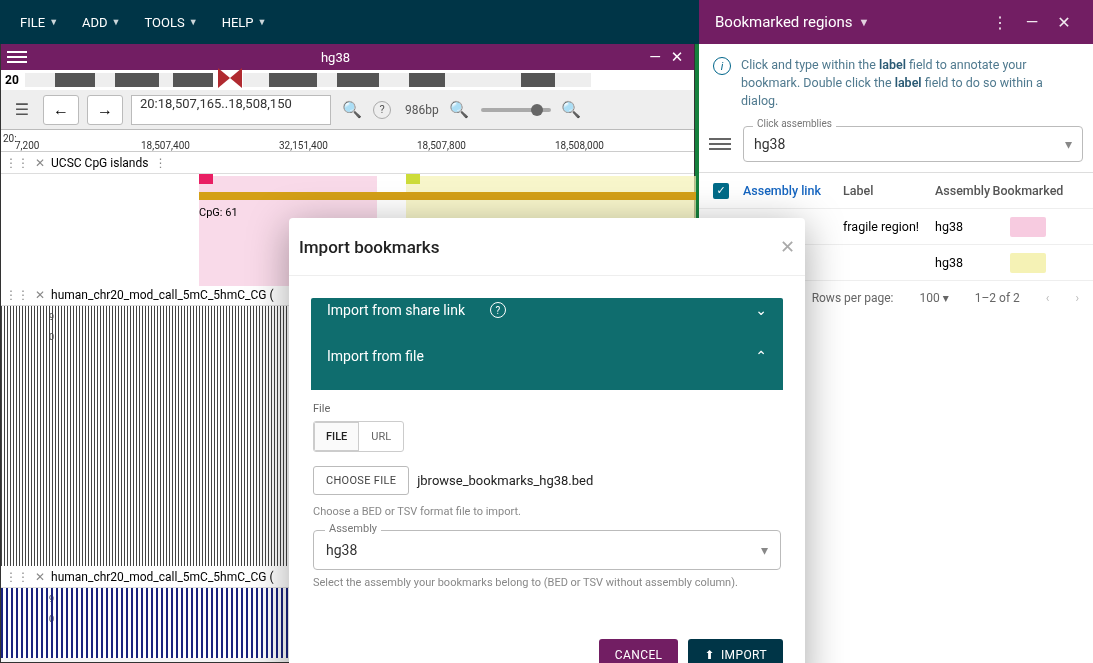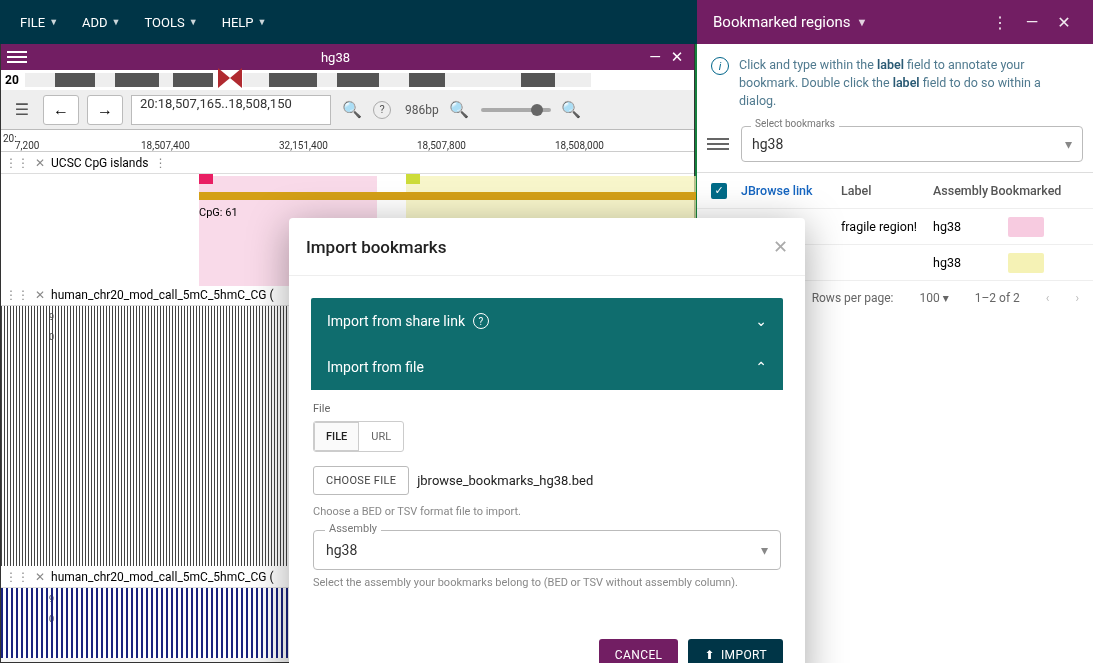--- a/index.html
+++ b/index.html
@@ -40,21 +40,21 @@
 .cpg-body .pinkblock{position:absolute;left:198px;top:2px;width:178px;height:100%;background:#f7cbe0;opacity:.7}
 .cpg-body .yellowblock{position:absolute;left:405px;top:2px;width:290px;height:100%;background:#f5f2b5;opacity:.7}
 .cpg-body .pinkbar{position:absolute;left:198px;top:0;width:14px;height:10px;background:#e91e63}
 .cpg-body .yellowbar{position:absolute;left:405px;top:0;width:14px;height:10px;background:#cddc39}
 .cpg-body .goldbar{position:absolute;left:198px;top:18px;width:497px;height:8px;background:#d4a017}
 .cpg-body .cpglabel{position:absolute;left:198px;top:32px;font-size:11px}
 .mod-body{height:200px}
 .mod-body canvas, .mod-body .stripes{width:100%;height:100%;background:repeating-linear-gradient(90deg,#444 0,#444 1px,transparent 1px,transparent 3px)}
 .mod-body .axis{position:absolute;left:48px;top:0;font-size:9px;color:#333}
 .mod-body .axis9{top:6px}.mod-body .axis0{top:26px}
-.rightpanel{flex:1;background:#fff;display:flex;flex-direction:column;border-left:2px solid #15803d}
+.rightpanel{flex:1;background:#fff;display:flex;flex-direction:column;border-left:4px solid #15803d}
 .rphead{height:44px;background:#721e63;color:#fff;display:flex;align-items:center;padding:0 16px;font-size:15px;gap:6px;margin-top:-44px;position:relative;z-index:2}
 .rphead .title{flex:0 0 auto}
 .rphead .chev{font-size:11px;opacity:.8}
 .rphead .spacer{flex:1}
 .rphead .ico{width:26px;text-align:center;cursor:pointer;font-size:16px;opacity:.9}
 .rp-info{display:flex;gap:10px;padding:12px 14px;font-size:12.5px;color:#00658a;align-items:flex-start}
 .rp-info .i{width:18px;height:18px;border:1.5px solid #00658a;border-radius:50%;display:flex;align-items:center;justify-content:center;font-style:italic;font-size:11px;flex-shrink:0;margin-top:1px}
 .rp-info .msg{color:#507a8f;line-height:1.45}
 .rp-info .msg b{color:#2a5a74;font-weight:600}
 .rp-assembly-row{display:flex;align-items:center;gap:12px;padding:4px 10px 10px}
@@ -73,26 +73,26 @@
 .rp-table .c-asm{width:68px}
 .rp-table .c-hl{width:50px;display:flex;justify-content:center}
 .rp-table .swatch{width:36px;height:20px;border-radius:2px}
 .rp-pager{display:flex;align-items:center;justify-content:flex-end;gap:26px;font-size:12px;color:#666;padding:10px 14px}
 .rp-pager .pgn{color:#bbb;cursor:pointer}
 .chk{width:16px;height:16px;border:2px solid #888;border-radius:2px;display:flex;align-items:center;justify-content:center}
 .chk.on{background:#006b88;border-color:#006b88;color:#fff;font-size:11px}
 
 .modal-backdrop{position:absolute;inset:0;pointer-events:none}
 .modal{position:absolute;left:289px;top:218px;width:516px;background:#fff;border-radius:4px;box-shadow:0 8px 40px rgba(0,0,0,.35);pointer-events:auto}
-.modal .mhead{display:flex;align-items:center;justify-content:space-between;padding:18px 17px;border-bottom:1px solid #eee}
+.modal .mhead{display:flex;align-items:center;justify-content:space-between;padding:18px 10px;border-bottom:1px solid #eee}
 .modal .mhead h2{font-size:17px;font-weight:500;color:#222}
 .modal .mhead .x{color:#aaa;font-size:18px;cursor:pointer}
 .modal .mbody{padding:22px}
 .accordion{border-radius:2px;overflow:hidden}
-.acc-head{background:#0f6d6e;color:#fff;height:46px;display:flex;align-items:center;padding:16px 16px;font-size:14px;gap:8px;cursor:pointer}
+.acc-head{background:#0f6d6e;color:#fff;height:46px;display:flex;align-items:flex-start;padding:4px 16px;font-size:14px;gap:25px;cursor:pointer}
 .acc-head .q{width:16px;height:16px;border:1.5px solid #fff;border-radius:50%;display:flex;align-items:center;justify-content:center;font-size:10px}
 .acc-head .sp{flex:1}
 .acc-body{background:#fff;padding:12px 2px 16px}
 .acc-body .lbl{font-size:11px;color:#666;margin:0 0 6px}
 .tabs{display:inline-flex;border:1px solid #ccc;border-radius:3px;overflow:hidden;margin-bottom:14px}
 .tabs .tab{padding:8px 12px;font-size:11px;color:#666;cursor:pointer}
 .tabs .tab.active{background:#fafafa;color:#222;font-weight:500;box-shadow:inset 0 0 0 1px #ccc}
 .choose-row{display:flex;align-items:center;gap:8px;margin-bottom:10px}
 .choose-btn{border:1px solid #bbb;border-radius:3px;padding:7px 12px;font-size:11px;letter-spacing:.3px;color:#444;background:#fff;cursor:pointer}
 .filename{font-size:13px;color:#222}
@@ -257,33 +257,33 @@
         <span>Click and type within the </span><b>label</b><span> field to annotate your bookmark. Double click the </span><b>label</b><span> field to do so within a dialog.</span>
       </div>
     </div>
     <div class="rp-assembly-row">
       <div class="burger">
           <span></span>
           <span></span>
           <span></span>
         </div>
       <div class="selwrap">
-        <span class="leg">Select bookmarks</span>
+        <span class="leg">Click assemblies</span>
         <div class="sel">
           <span>hg38</span>
             <span style="color:#888">▾</span>
         </div>
       </div>
     </div>
     <div class="rp-table">
       <div class="row hrow">
         <div class="c-chk">
             <div class="chk on">✓</div>
           </div>
-        <div class="c-link">JBrowse link</div>
+        <div class="c-link">Assembly link</div>
         <div class="c-label">Label</div>
         <div class="c-asm">Assembly</div>
         <div class="c-hl">Bookmarked</div>
       </div>
       <div class="row">
         <div class="c-chk">
             <div class="chk"></div>
           </div>
         <div class="c-link"><a>07,446…</a></div>
         <div class="c-label">fragile region!</div>

